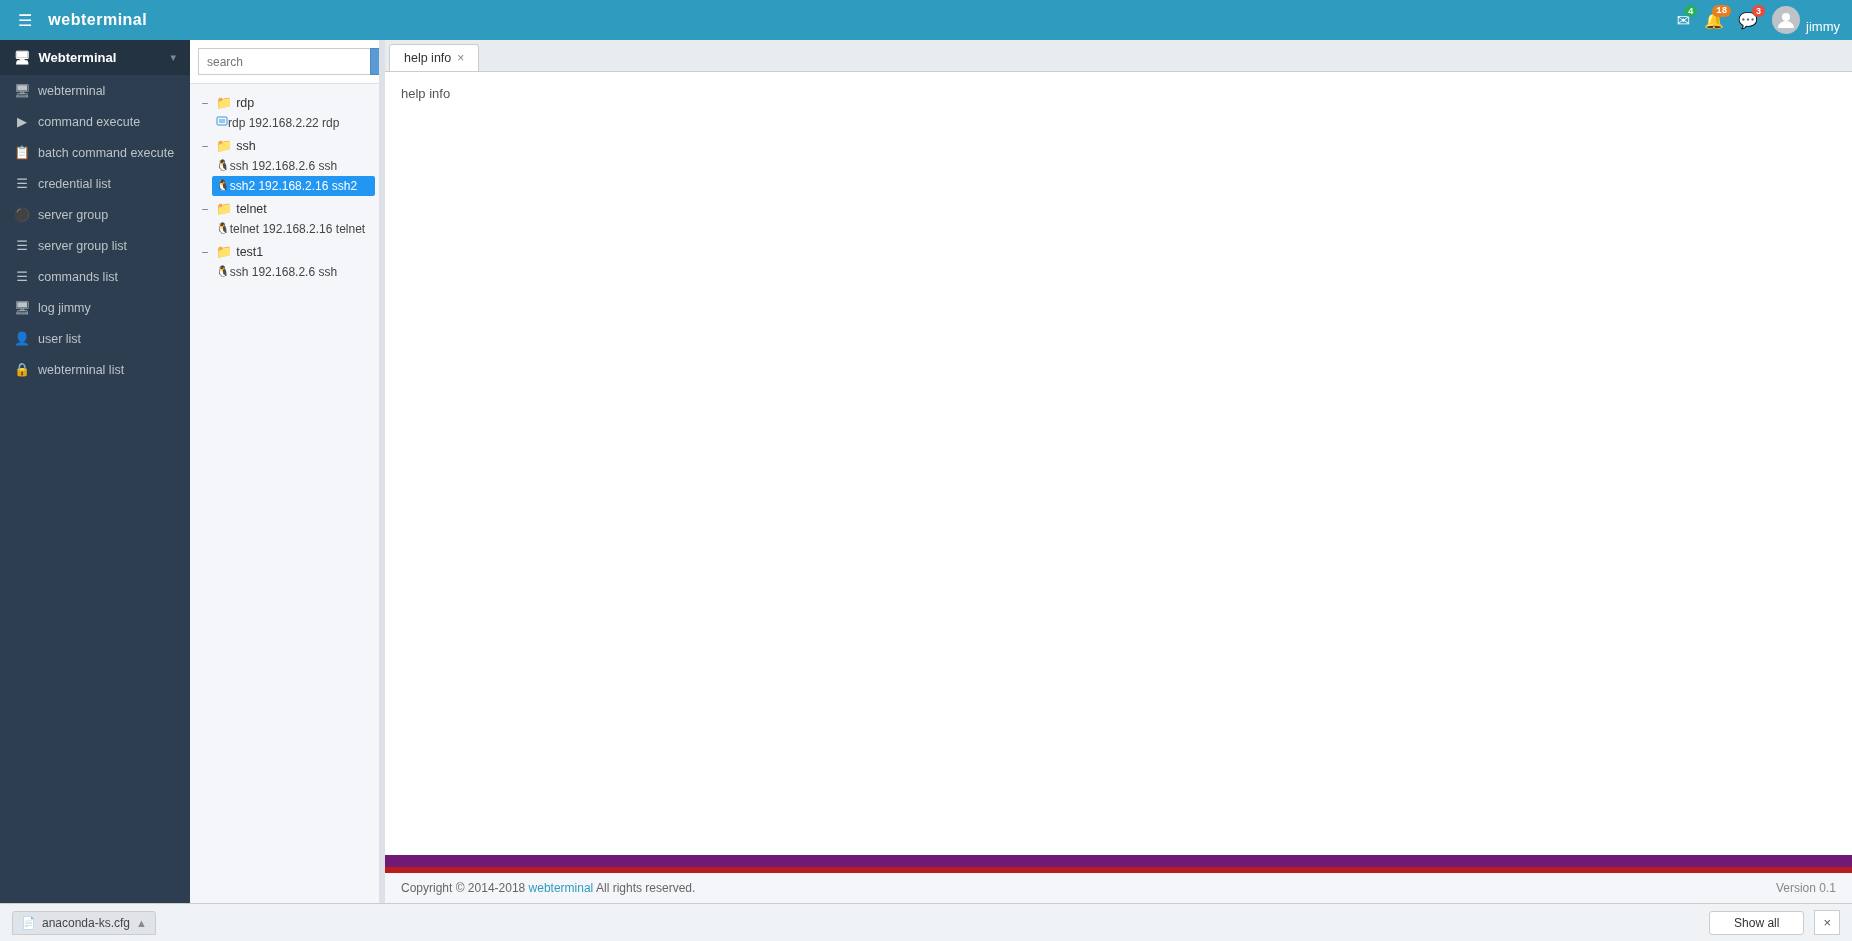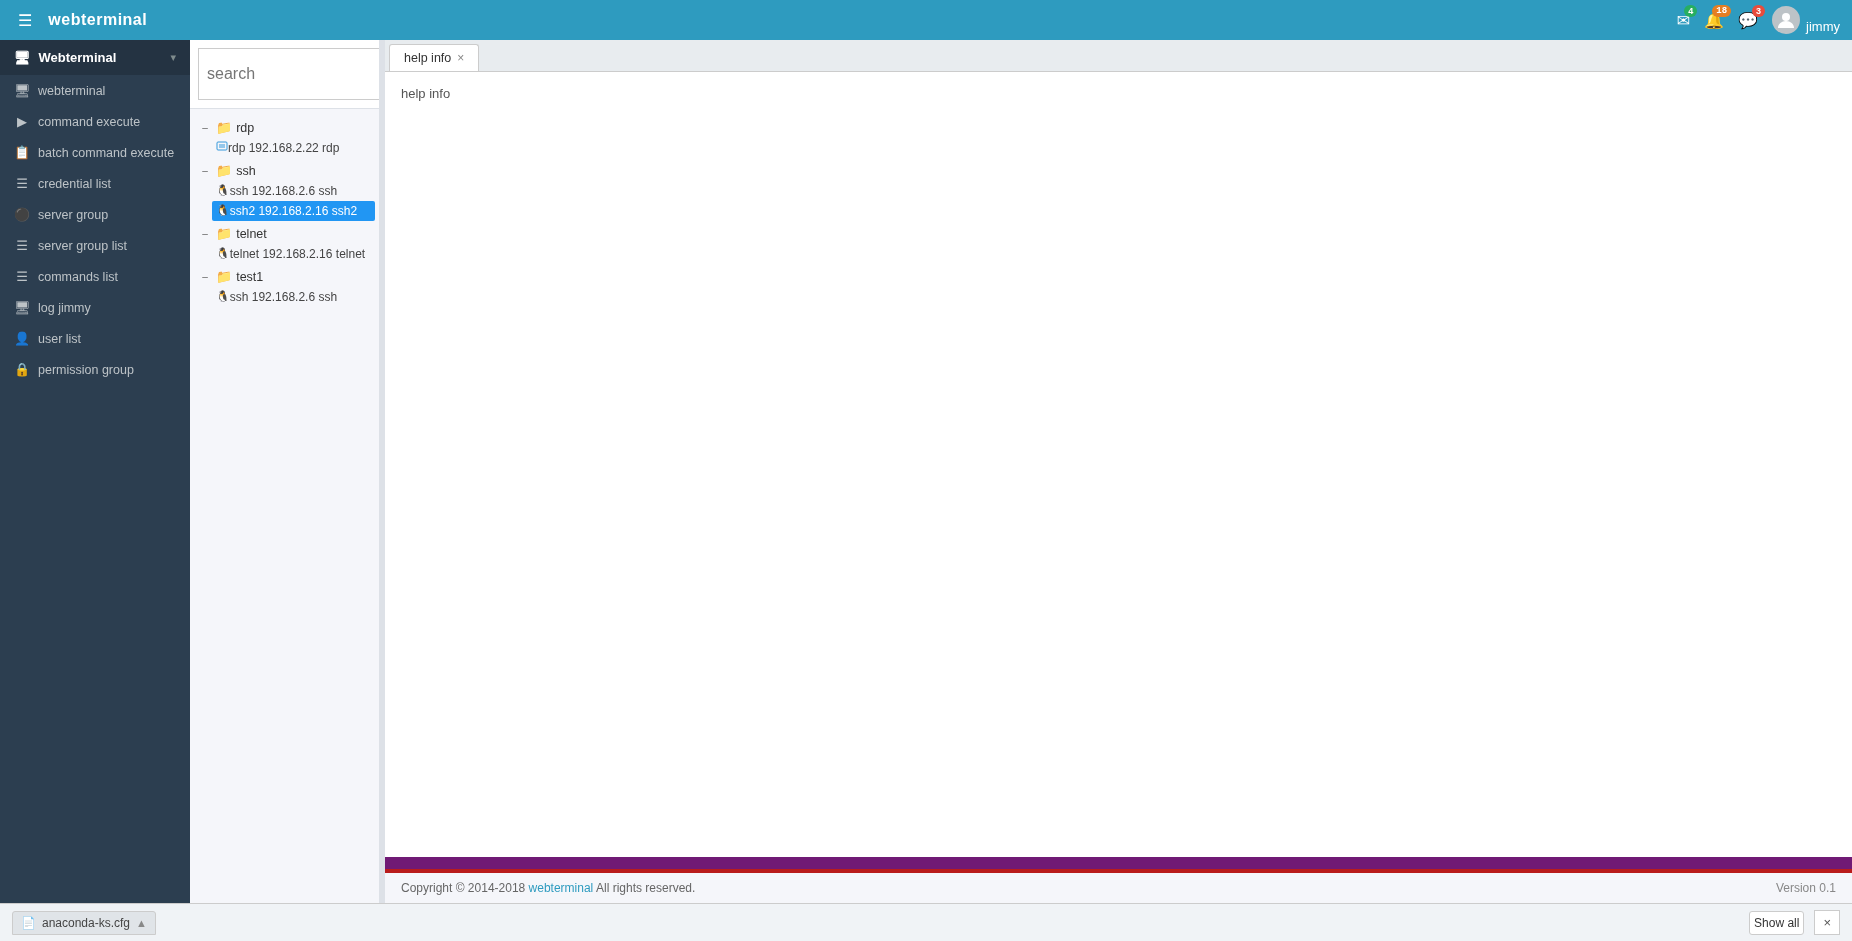--- a/index.html
+++ b/index.html
@@ -147,22 +147,22 @@
     .search-bar {
       display: flex;
       padding: 8px;
       border-bottom: 1px solid #dde1e7;
       background: white;
     }
     .search-input {
       flex: 1;
       border: 1px solid #ccc;
       border-right: none;
-      padding: 16px 8px;
-      font-size: 16px;
+      padding: 4px 8px;
+      font-size: 12px;
       outline: none;
       color: #404040;
     }
     .search-btn {
       background: #5b9bd5;
       border: 1px solid #4a8ac4;
       color: white;
       padding: 4px 8px;
       cursor: pointer;
       font-size: 13px;
@@ -272,21 +272,21 @@
       overflow: auto;
     }
     .help-info-text {
       color: #555;
       font-size: 13px;
     }
 
     
     .footer {
       background: #f5f6fa;
-      border-top: 4px solid #b91c1c;
+      border-top: 6px solid #b91c1c;
       padding: 8px 16px;
       display: flex;
       align-items: center;
       justify-content: space-between;
       font-size: 12px;
       color: #666;
       flex-shrink: 0;
       margin-top: 12px;
     }
     .footer-link {
@@ -320,21 +320,21 @@
       border: 1px solid #ccc;
       border-radius: 3px 3px 0 0;
       cursor: pointer;
     }
     .bottom-tab-close {
       font-size: 11px;
       color: #888;
     }
     .show-all-btn {
       margin-left: auto;
-      padding: 4px 4px;
+      padding: 4px 24px;
       background: white;
       border: 1px solid #ccc;
       border-radius: 3px;
       cursor: pointer;
       font-size: 12px;
       color: #333;
     }
   </style>
 </head>
 <body>
@@ -410,21 +410,21 @@
     <div class="sidebar-item">
       <span class="sidebar-item-icon">🖥</span>
       <span>log jimmy</span>
     </div>
     <div class="sidebar-item">
       <span class="sidebar-item-icon">👤</span>
       <span>user list</span>
     </div>
     <div class="sidebar-item">
       <span class="sidebar-item-icon">🔒</span>
-      <span>permission group</span>
+      <span>webterminal list</span>
     </div>
   </aside>
 
   <div class="content-area">
 
     <div class="tree-panel">
       <div class="search-bar">
         <input class="search-input" type="text" placeholder="search" style="">
         <button class="search-btn">
           <svg width="14" height="14" viewBox="0 0 14 14" fill="white">

